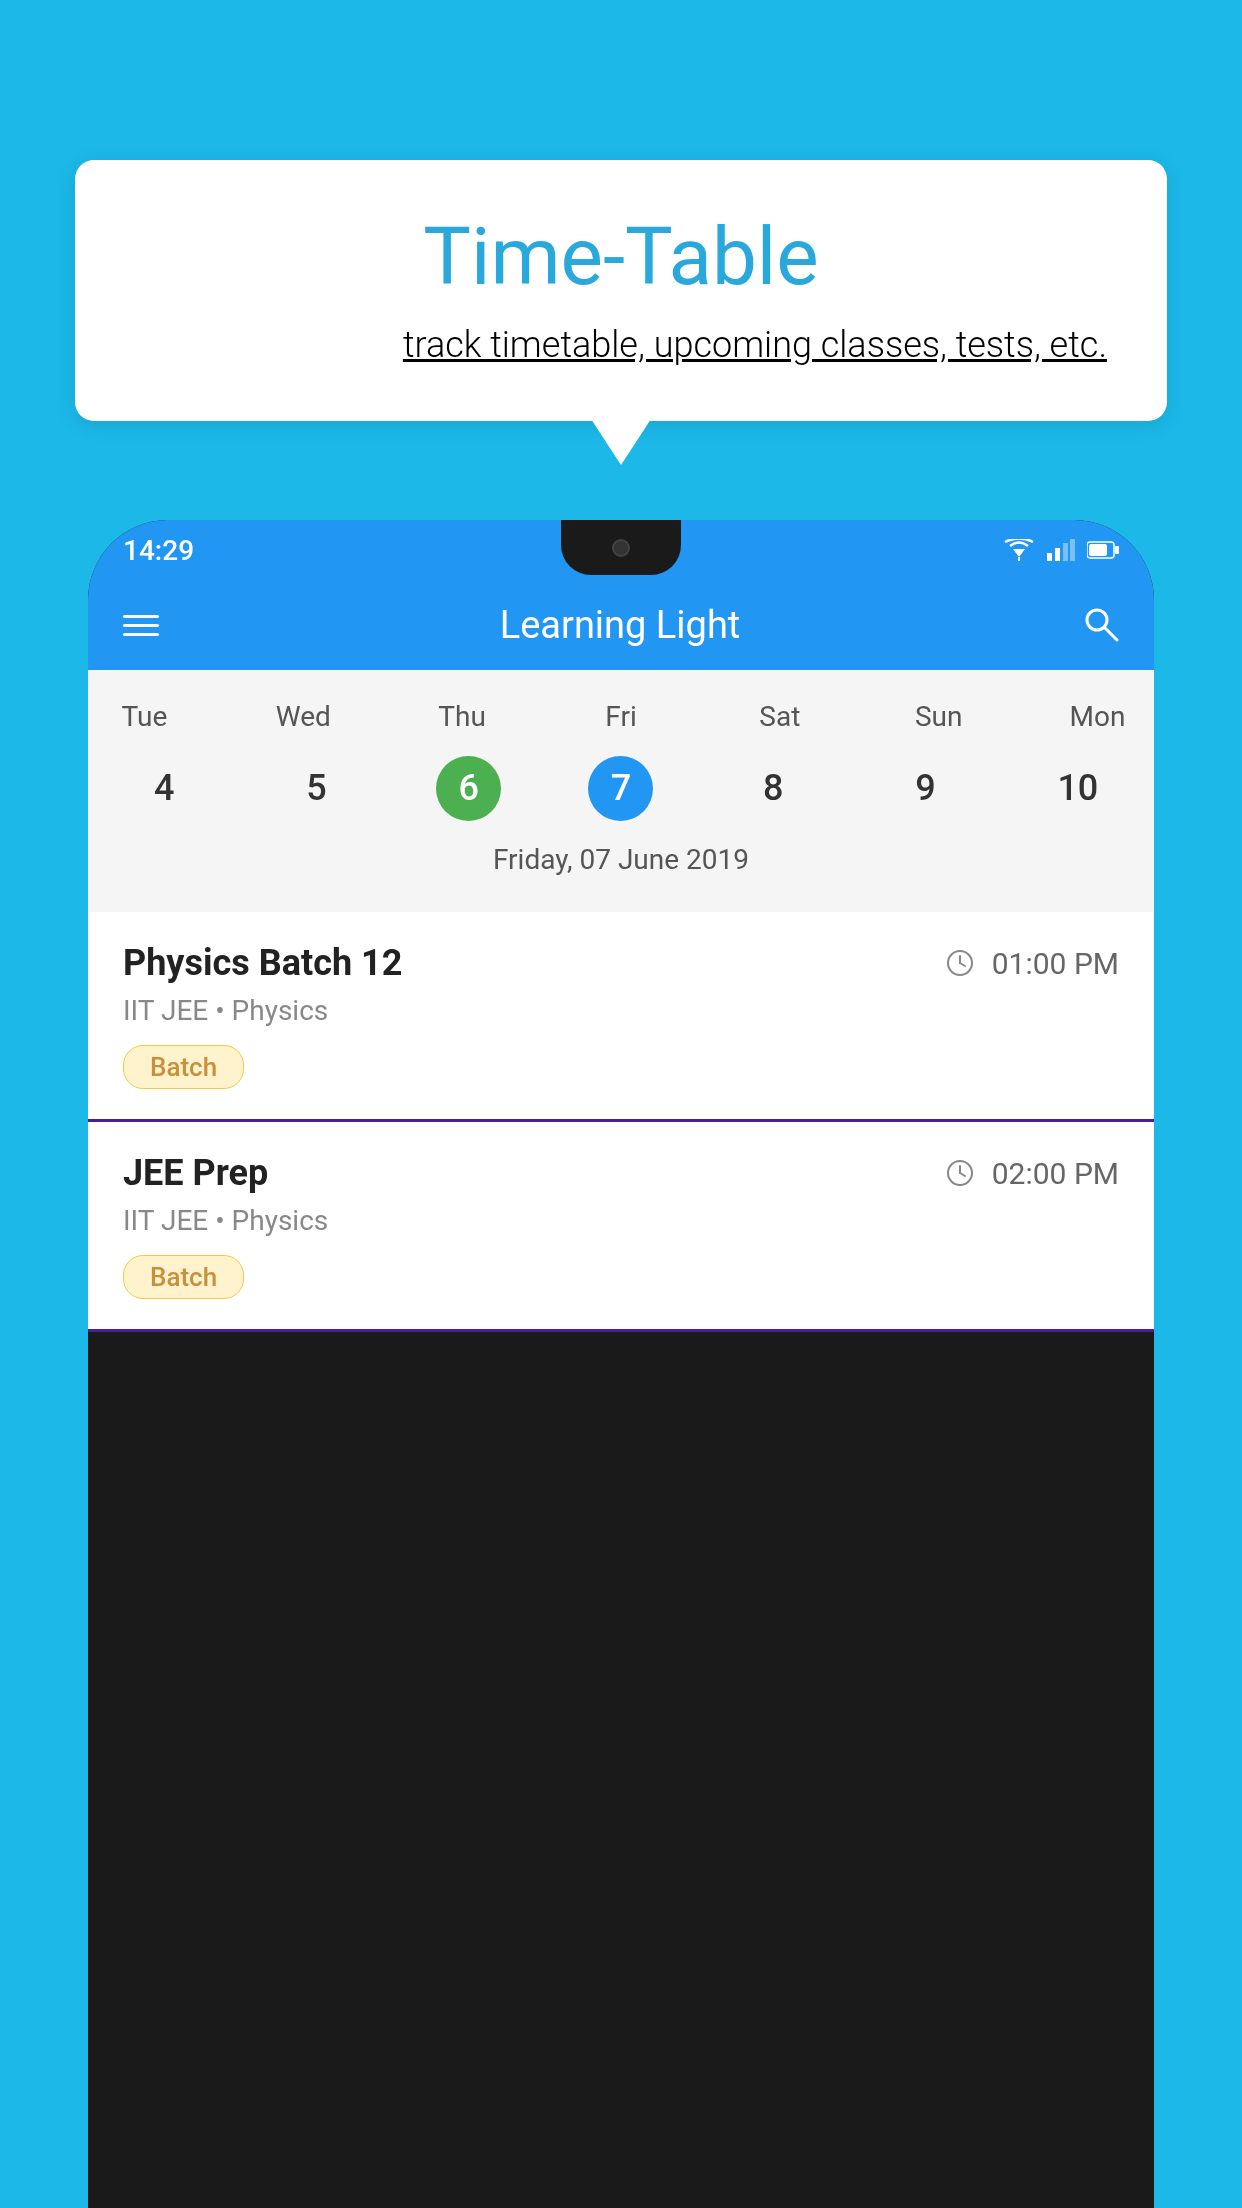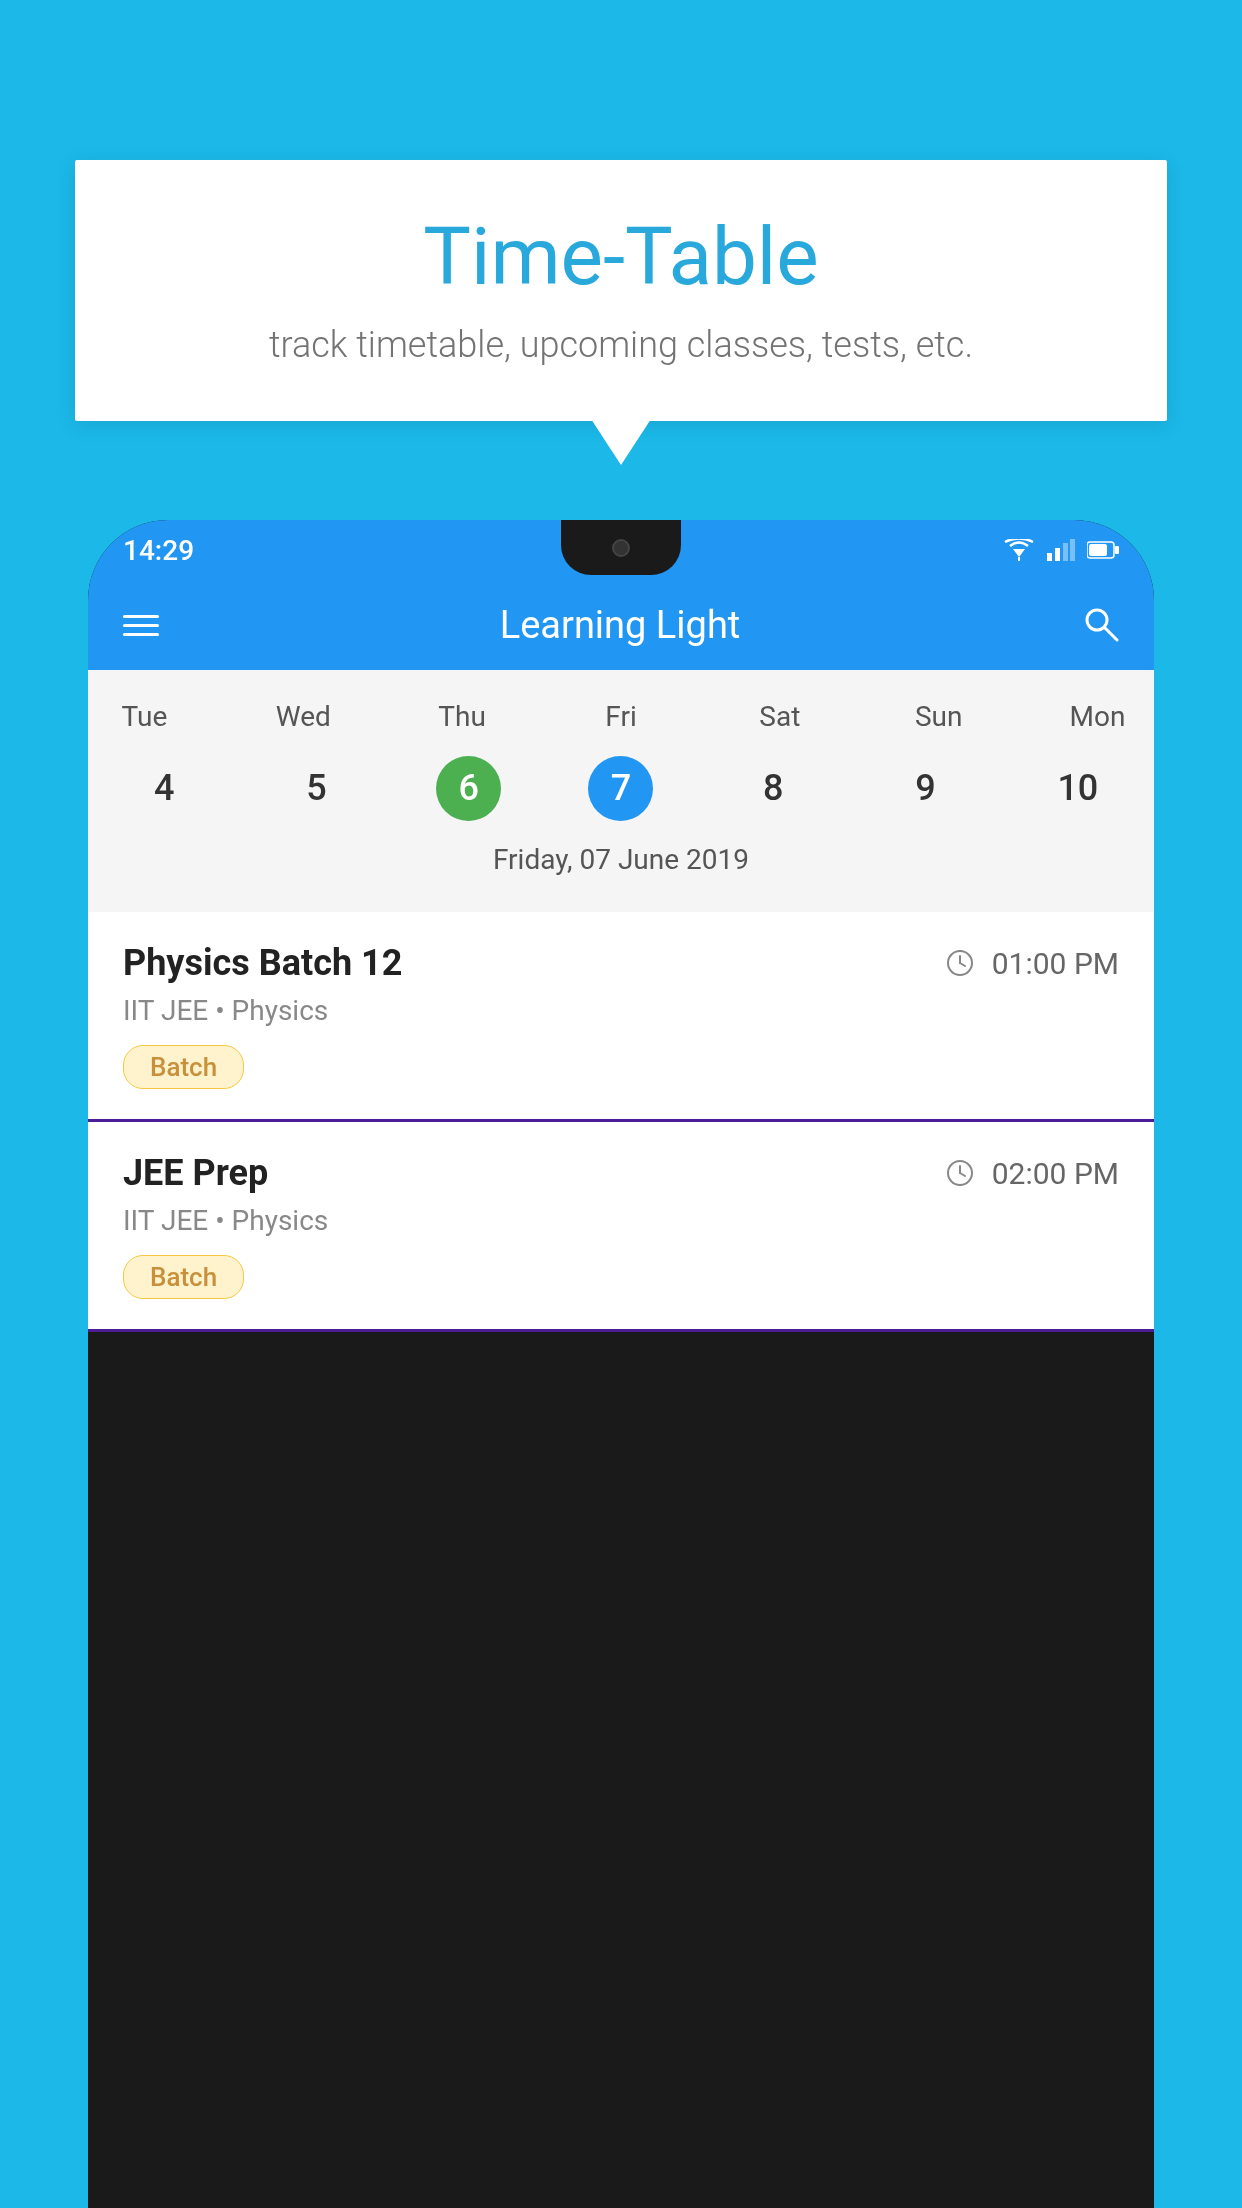--- a/index.html
+++ b/index.html
@@ -14,21 +14,21 @@
       position: relative;
     }
 
     
     .tooltip-container {
       position: absolute;
       top: 160px;
       left: 75px;
       right: 75px;
       background: white;
-      border-radius: 2px;
+      border-radius: 19px;
       padding: 50px 60px 55px;
       box-shadow: 0 4px 20px rgba(0,0,0,0.1);
     }
 
     .tooltip-container::after {
       content: '';
       position: absolute;
       bottom: -44px;
       left: 50%;
       transform: translateX(-50%);
@@ -40,23 +40,24 @@
     .tooltip-title {
       font-size: 80px;
       font-weight: 400;
       color: #29A8DC;
       text-align: center;
       margin-bottom: 20px;
     }
 
     .tooltip-subtitle {
       font-size: 36px;
-      color: #737373;
-      text-align: center;
+      color: #000000;
+      text-align: right;
       font-weight: 300;
+      text-decoration: underline;
     }
 
     
     .phone-frame {
       position: absolute;
       top: 520px;
       left: 88px;
       right: 88px;
       bottom: 0;
       background: #1a1a1a;

